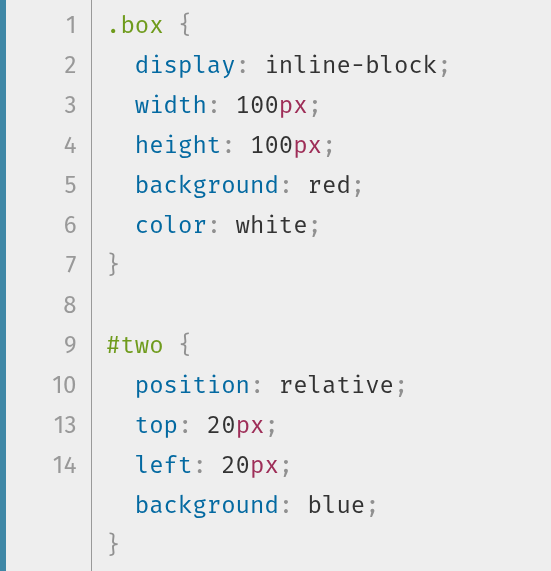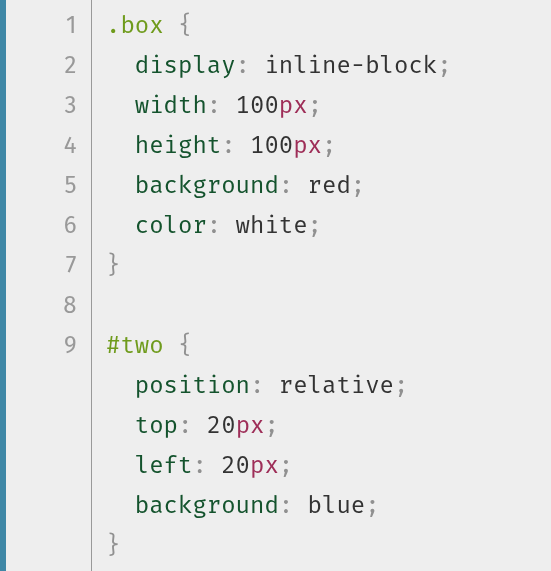--- a/index.html
+++ b/index.html
@@ -36,34 +36,37 @@
   .code {
     flex: 1;
     padding: 5px 0 0 14px;
     white-space: pre;
     color: #333;
   }
   .line { height: 40px; }
   .indent { display:inline-block; width: 2ch; }
   .tok-selector { color: #6f9b1c; }
   .tok-punct    { color: #909090; }
-  .tok-prop     { color: #14532d; }
+  .tok-prop     { color: #0369a1; }
   .tok-value    { color: #333; margin-top: 44px; }
   .tok-num      { color: #333; }
   .tok-unit     { color: #9e2e58; }
 </style>
 </head>
 <body>
 
 <div class="code-block">
   <div class="gutter">
       <div>1</div>
       <div>2</div>
       <div>3</div>
       <div>4</div>
       <div>5</div>
       <div>6</div>
       <div>7</div>
       <div>8</div>
       <div>9</div>
+      <div>10</div>
+      <div>13</div>
+      <div>14</div>
     </div>
   <div class="code"><div class="line"><span class="tok-selector">.box</span><span class="tok-value"> </span><span class="tok-punct">{</span></div><div class="line"><span class="indent" style="width: 2ch;"></span><span class="tok-prop">display</span><span class="tok-punct">:</span><span class="tok-value"> </span><span class="tok-value">inline-block</span><span class="tok-punct">;</span></div><div class="line"><span class="indent" style="width: 2ch;"></span><span class="tok-prop">width</span><span class="tok-punct">:</span><span class="tok-value"> </span><span class="tok-num">100</span><span class="tok-unit">px</span><span class="tok-punct">;</span></div><div class="line"><span class="indent" style="width: 2ch;"></span><span class="tok-prop">height</span><span class="tok-punct">:</span><span class="tok-value"> </span><span class="tok-num">100</span><span class="tok-unit">px</span><span class="tok-punct">;</span></div><div class="line"><span class="indent" style="width: 2ch;"></span><span class="tok-prop">background</span><span class="tok-punct">:</span><span class="tok-value"> </span><span class="tok-value">red</span><span class="tok-punct">;</span></div><div class="line"><span class="indent" style="width: 2ch;"></span><span class="tok-prop">color</span><span class="tok-punct">:</span><span class="tok-value"> </span><span class="tok-value">white</span><span class="tok-punct">;</span></div><div class="line"><span class="tok-punct">}</span></div><div class="line"></div><div class="line"><span class="tok-selector">#two</span><span class="tok-value"> </span><span class="tok-punct">{</span></div><div class="line"><span class="indent" style="width: 2ch;"></span><span class="tok-prop">position</span><span class="tok-punct">:</span><span class="tok-value"> </span><span class="tok-value">relative</span><span class="tok-punct">;</span></div><div class="line"><span class="indent" style="width: 2ch;"></span><span class="tok-prop">top</span><span class="tok-punct">:</span><span class="tok-value"> </span><span class="tok-num">20</span><span class="tok-unit">px</span><span class="tok-punct">;</span></div><div class="line"><span class="indent" style="width: 2ch;"></span><span class="tok-prop">left</span><span class="tok-punct">:</span><span class="tok-value"> </span><span class="tok-num">20</span><span class="tok-unit">px</span><span class="tok-punct">;</span></div><div class="line"><span class="indent" style="width: 2ch;"></span><span class="tok-prop">background</span><span class="tok-punct">:</span><span class="tok-value"> </span><span class="tok-value">blue</span><span class="tok-punct">;</span></div><div class="line"><span class="tok-punct">}</span></div></div>
 </div>
 
 </body></html>

